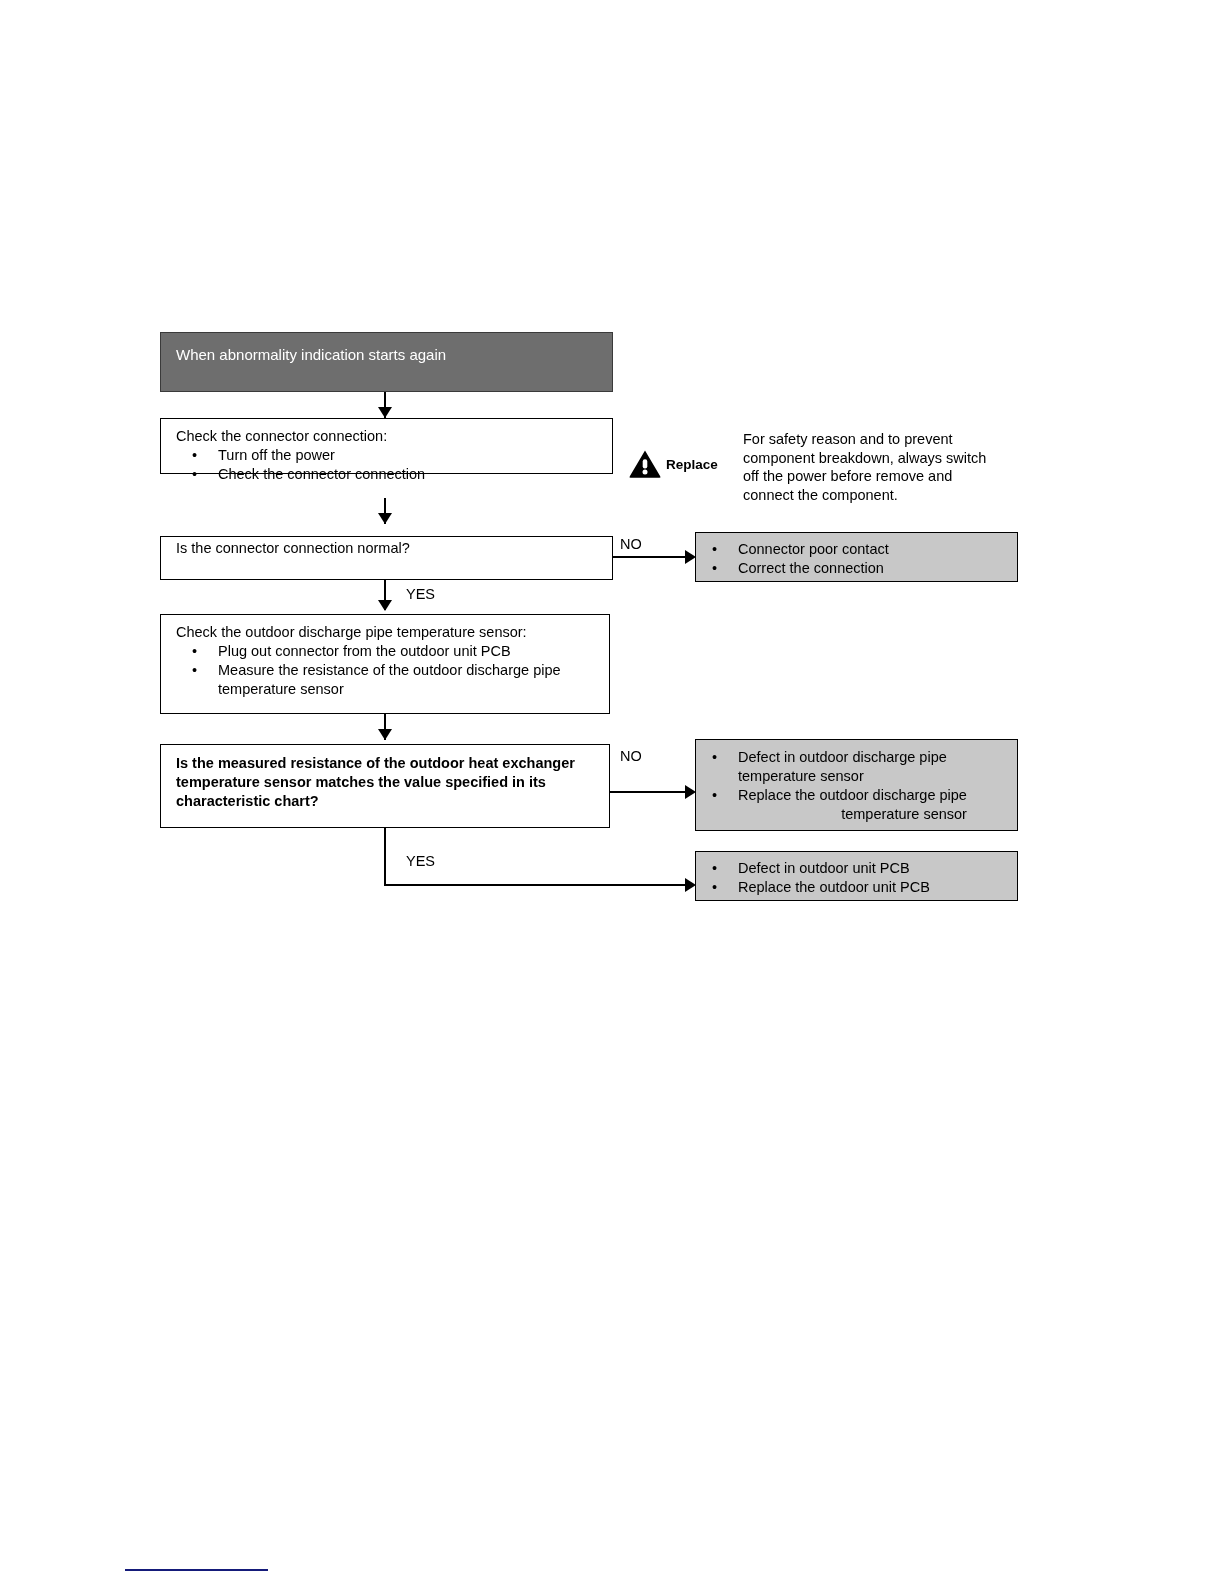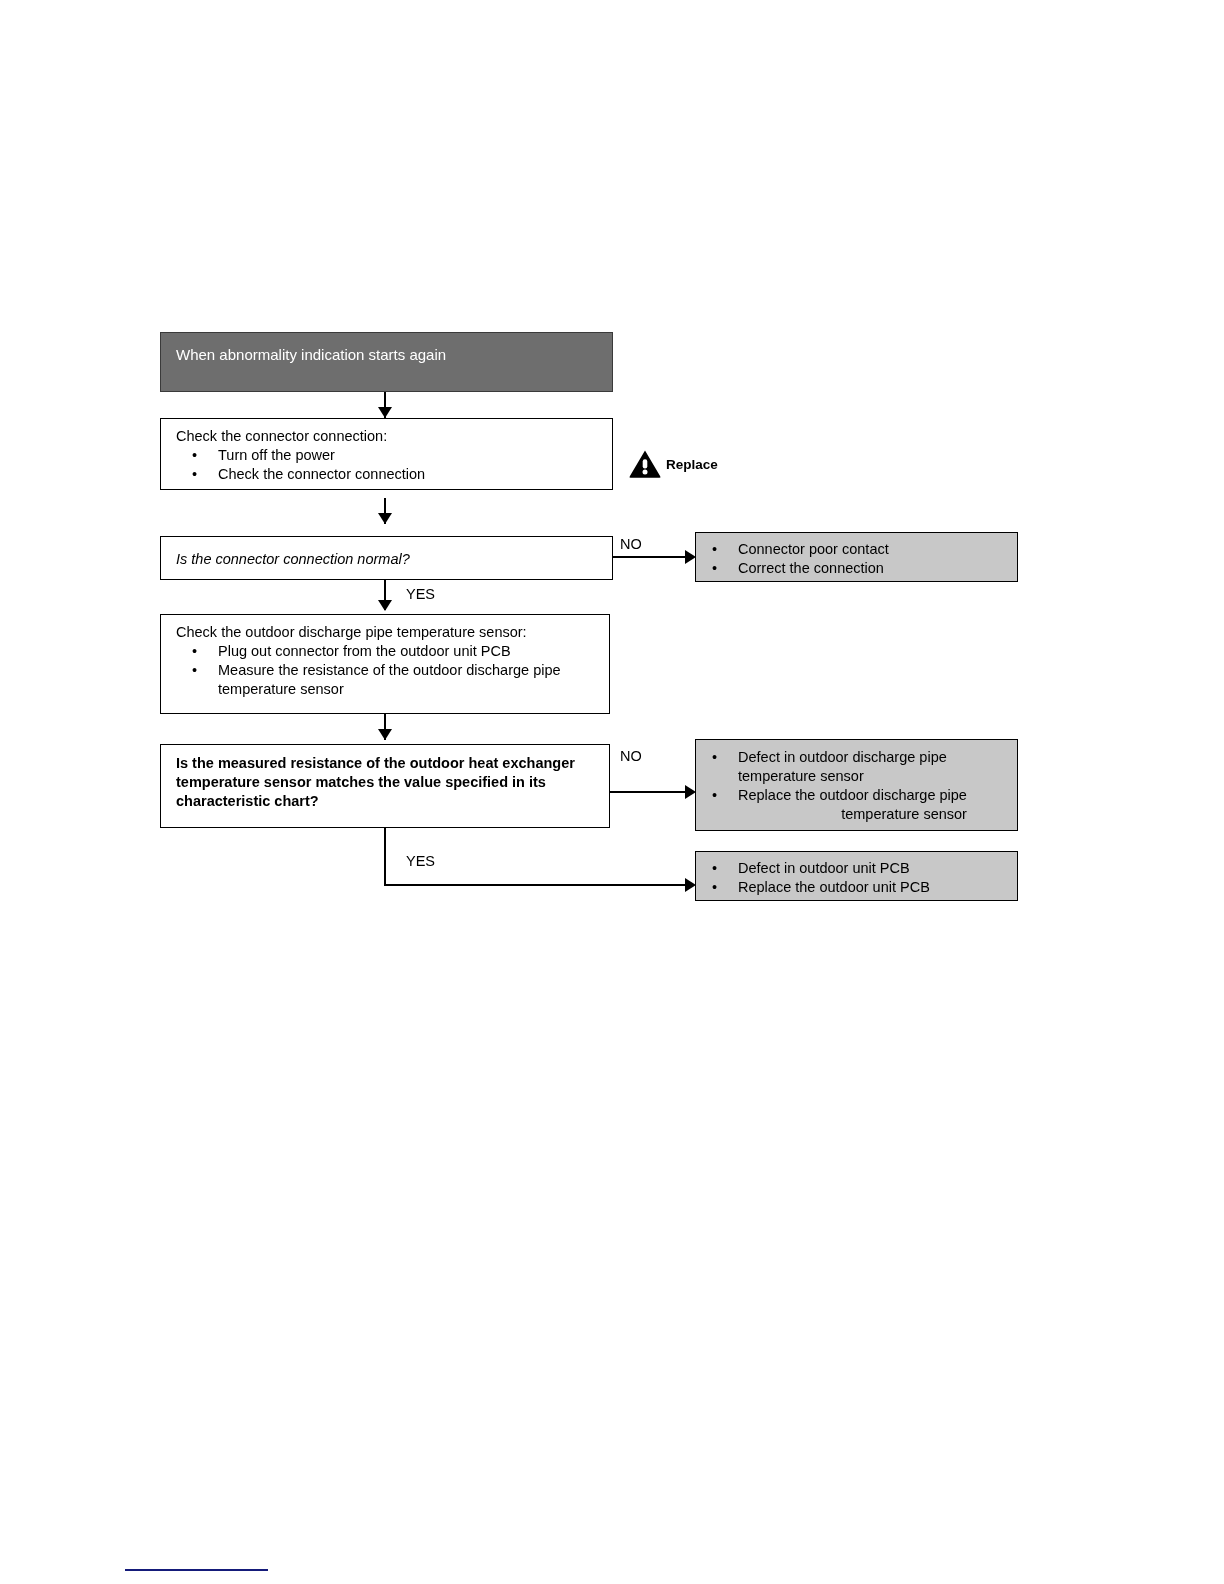--- a/index.html
+++ b/index.html
@@ -135,21 +135,21 @@
 
 <div id="page">
 
   <div class="node node-start" style="left:160px; top:332px; width:453px; height:60px;">
     <div class="node-text title-line" style="left:15px; top:12px;">When abnormality indication starts again</div>
   </div>
 
   <div class="edge edge-v" style="left:384px; top:392px; height:26px;"></div>
   <div class="arrowhead-down" style="left:378px; top:407px;"></div>
 
-  <div class="node" style="left:160px; top:418px; width:453px; height:72px;text-decoration:underline;">
+  <div class="node" style="left:160px; top:418px; width:453px; height:56px;text-decoration:underline;">
     <div class="node-text" style="position:absolute; left:15px; top:8px;">Check the connector connection:</div>
     <ul class="bullets" style="position:absolute; left:15px; top:27px;">
       <li>
         <span class="bullet-dot">•</span>
         <span>Turn off the power</span>
       </li>
       <li>
         <span class="bullet-dot">•</span>
         <span>Check the connector connection</span>
       </li>
@@ -158,27 +158,31 @@
 
   <div class="caution-block" style="left:628px; top:425px; width:380px; height:80px;">
     <div class="caution-icon-wrap" style="left:0px; top:24px;">
       <svg width="34" height="30" viewBox="0 0 34 30">
         <path d="M17 1.5 L32.2 27.2 Q33.2 28.8 31.3 28.8 L2.7 28.8 Q0.8 28.8 1.8 27.2 Z" fill="#000000"></path>
         <rect x="14.7" y="10.2" width="4.6" height="9.2" rx="2.2" fill="#ffffff"></rect>
         <circle cx="17" cy="23.0" r="2.5" fill="#ffffff"></circle>
       </svg>
       <span class="caution-word">Replace</span>
     </div>
+    <div class="caution-text" style="left:115px; top:5px; width:265px;">For safety reason and to prevent
+component breakdown, always switch
+off the power before remove and
+connect the component.</div>
   </div>
 
   <div class="edge edge-v" style="left:384px; top:498px; height:26px;"></div>
   <div class="arrowhead-down" style="left:378px; top:513px;"></div>
 
   <div class="node" style="left:160px; top:536px; width:453px; height:44px;">
-    <div class="node-text" style="position:absolute; left:15px; top:13px;font-style:italic;">Is the connector connection normal?</div>
+    <div class="node-text" style="position:absolute; left:15px; top:2px;">Is the connector connection normal?</div>
   </div>
 
   <div class="edge edge-h" style="left:613px; top:556px; width:76px;"></div>
   <div class="arrowhead-right" style="left:685px; top:550px;"></div>
   <div class="edge-label" style="left:620px; top:536px;">NO</div>
 
   <div class="node node-result" style="left:695px; top:532px; width:323px; height:50px;">
     <ul class="bullets result-list" style="position:absolute; left:0px; top:7px;">
       <li>
         <span class="bullet-dot">•</span>

